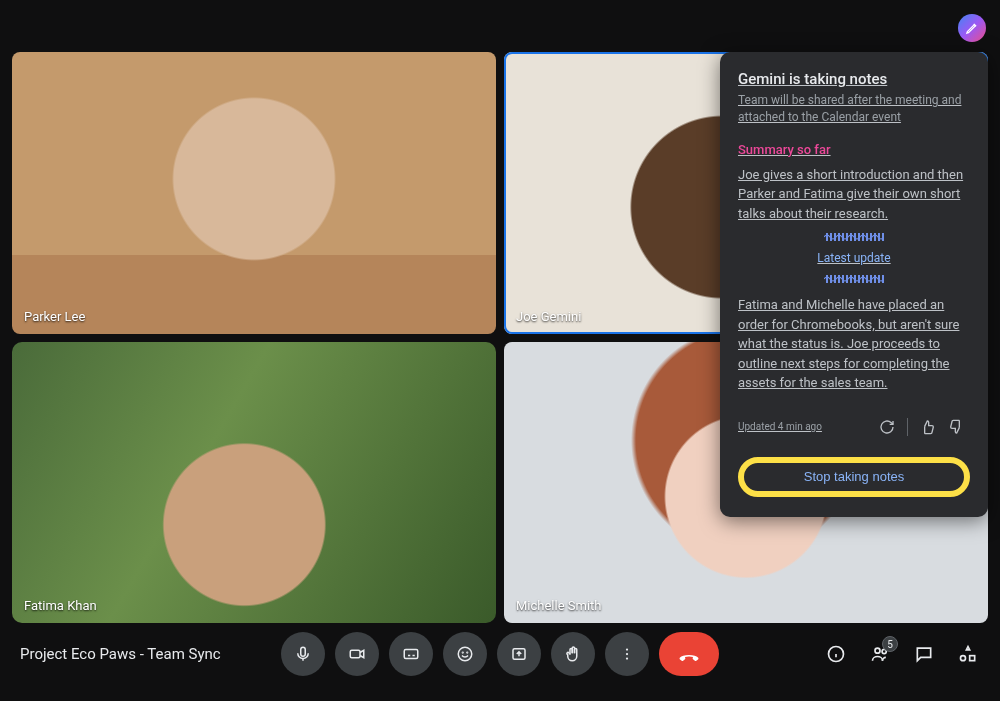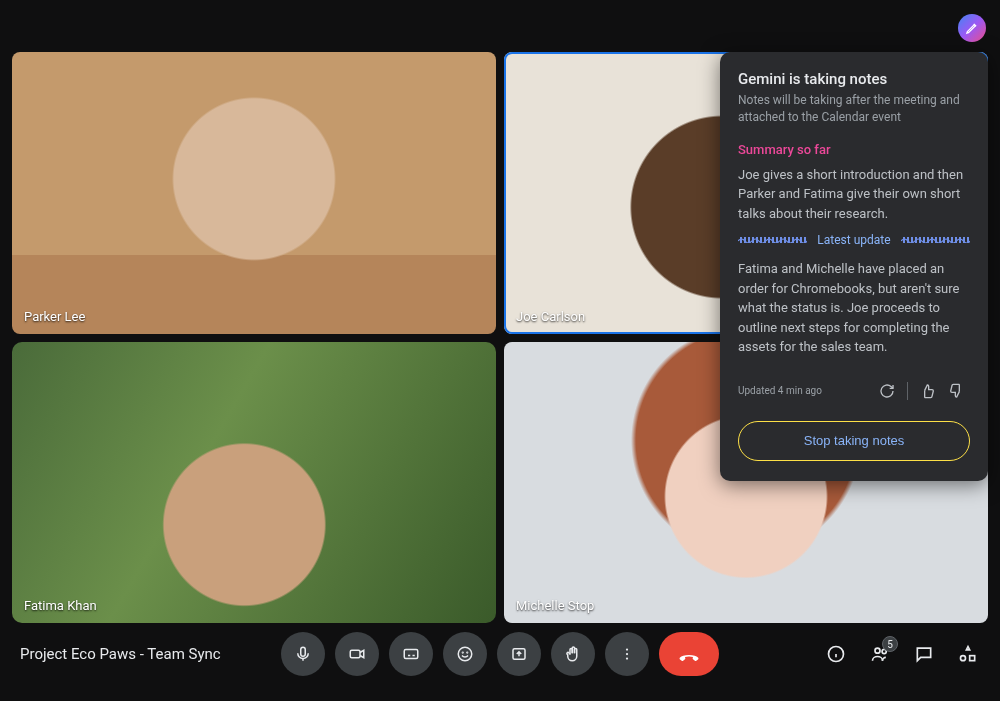--- a/index.html
+++ b/index.html
@@ -144,20 +144,21 @@
     position: absolute;
     top: 52px;
     right: 12px;
     width: 268px;
     background: #2a2b2e;
     border-radius: 10px;
     padding: 18px 18px 20px 18px;
     box-shadow: 0 4px 20px rgba(0,0,0,0.5);
     font-size: 13px;
     color: #bdc1c6;
+    text-decoration: underline;
   }
   .gemini-panel h3 {
     font-size: 15px;
     font-weight: 500;
     color: #e8eaed;
     margin-bottom: 4px;
   }
   .gemini-sub {
     font-size: 12px;
     color: #9aa0a6;
@@ -174,20 +175,21 @@
     font-size: 13px;
     color: #bdc1c6;
     line-height: 1.5;
     margin-bottom: 5px;
   }
   .latest-divider {
     display: flex;
     align-items: center;
     gap: 10px;
     margin: 10px 0 12px 0;
+    flex-direction: column;
   }
   .wave {
     flex: 1;
     height: 6px;
     background-image: repeating-linear-gradient(90deg, transparent 0 2px, #6f8fe8 2px 4px);
     mask: linear-gradient(#000 0 0);
   }
   .wave svg { width: 100%; height: 8px; }
   .latest-label {
     font-size: 12px;
@@ -216,21 +218,21 @@
     width: 1px;
     height: 18px;
     background: #5f6368;
     margin: 0 6px;
   }
   .stop-btn {
     margin-top: 16px;
     width: 100%;
     height: 40px;
     border-radius: 20px;
-    border: 1px solid #fde047;
+    border: 6px solid #fde047;
     background: transparent;
     color: #8ab4f8;
     font-size: 13px;
     cursor: pointer;
   }
   
   .pencil-fab {
     position: absolute;
     top: 14px;
     right: 14px;
@@ -246,33 +248,33 @@
   svg { display: block; }
 </style>
 </head>
 <body>
 
 <div class="video-grid">
   <div class="tile bg-a">
     <span class="name">Parker Lee</span>
   </div>
   <div class="tile bg-b active">
-    <span class="name">Joe Carlson</span>
+    <span class="name">Joe Gemini</span>
   </div>
   <div class="tile bg-c">
     <span class="name">Fatima Khan</span>
   </div>
   <div class="tile bg-d">
-    <span class="name">Michelle Stop</span>
+    <span class="name">Michelle Smith</span>
   </div>
 </div>
 
 <div class="gemini-panel">
   <h3>Gemini is taking notes</h3>
-  <div class="gemini-sub">Notes will be taking after the meeting and attached to the Calendar event</div>
+  <div class="gemini-sub">Team will be shared after the meeting and attached to the Calendar event</div>
 
   <div class="summary-h">Summary so far</div>
   <div class="summary-p">Joe gives a short introduction and then Parker and Fatima give their own short talks about their research.</div>
 
   <div class="latest-divider">
     <div class="wave">
       <svg viewBox="0 0 60 8" preserveAspectRatio="none">
           <path d="M0 4 Q3 0 6 4 T12 4 T18 4 T24 4 T30 4 T36 4 T42 4 T48 4 T54 4 T60 4" fill="none" stroke="#6f8fe8" stroke-width="1.2"></path>
         </svg>
     </div>

